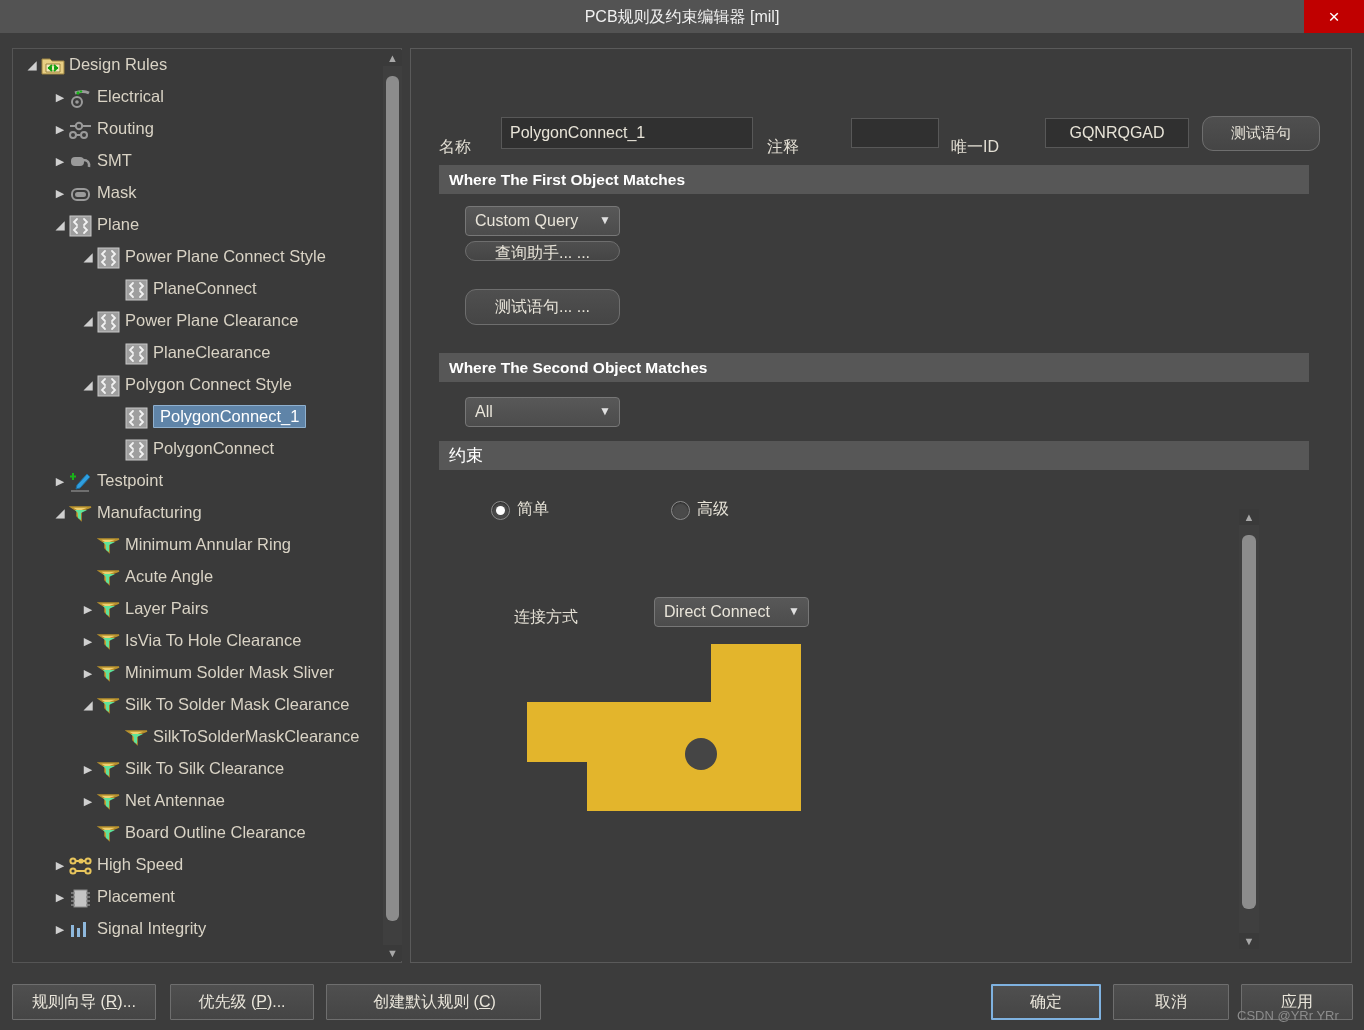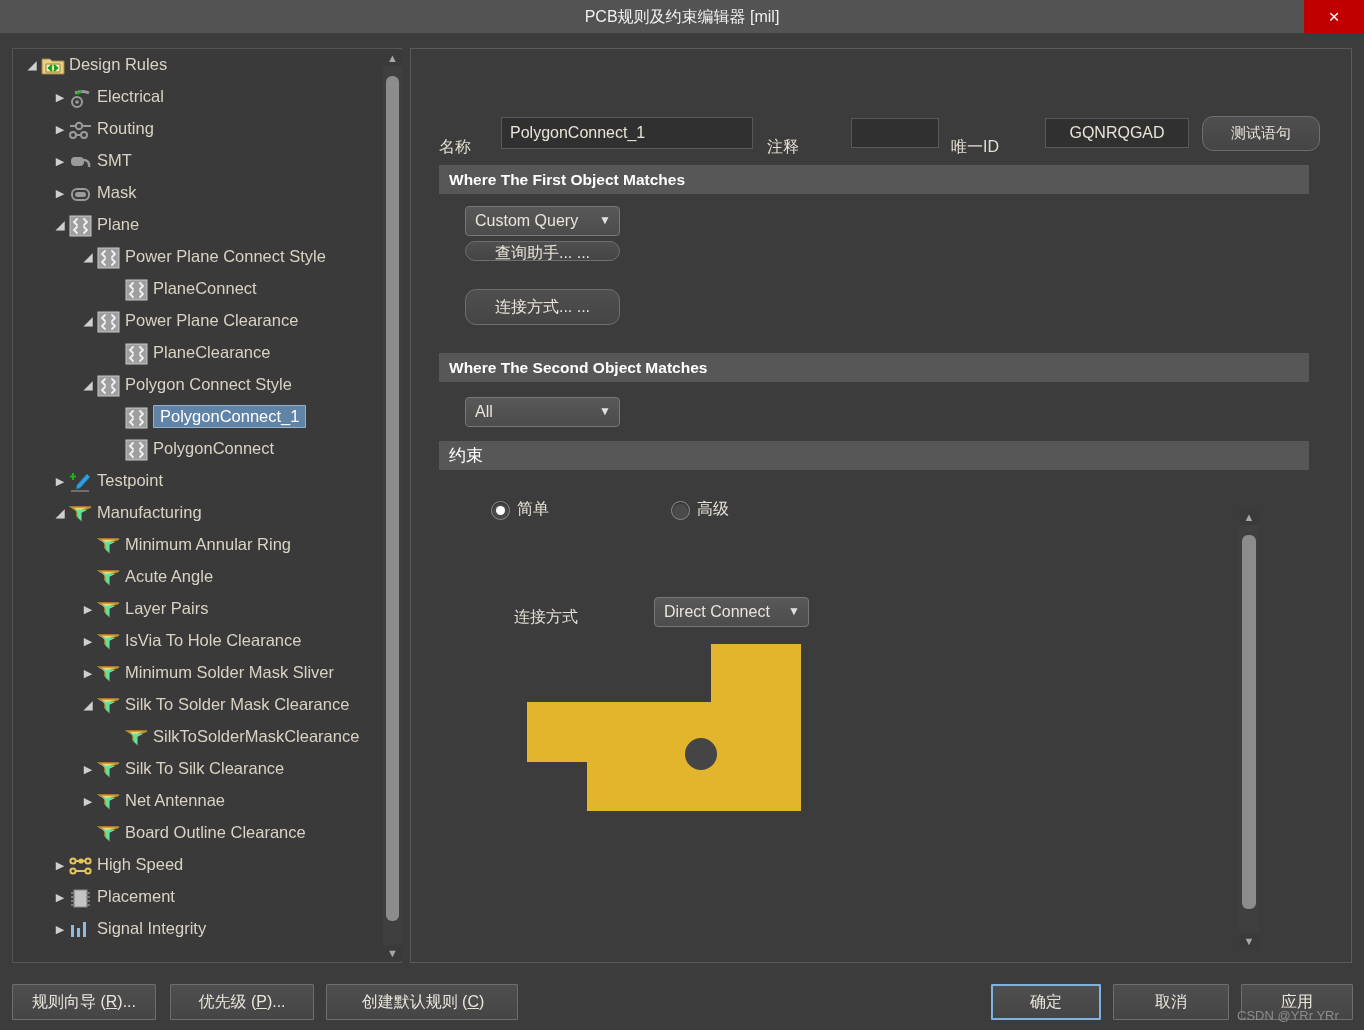--- a/index.html
+++ b/index.html
@@ -396,21 +396,21 @@
     <button class="btn" style="position:absolute;left:791px;top:67px;width:118px;height:35px;">测试语句</button>
 
     <div class="sect" style="left:28px;top:116px;width:870px;">Where The First Object Matches</div>
 
     <div class="combo" style="left:54px;top:149px;width:155px;height:30px;margin-top:8px;">
       <span class="cv">Custom Query</span>
       <span class="carat">▼</span>
     </div>
 
     <button class="btn" style="position:absolute;left:54px;top:192px;width:155px;height:20px;font-size:16px;">查询助手... ...</button>
-    <button class="btn" style="position:absolute;left:54px;top:240px;width:155px;height:36px;font-size:16px;">连接方式... ...</button>
+    <button class="btn" style="position:absolute;left:54px;top:240px;width:155px;height:36px;font-size:16px;">测试语句... ...</button>
 
 
     <div class="sect" style="left:28px;top:304px;width:870px;">Where The Second Object Matches</div>
 
     <div class="combo" style="left:54px;top:348px;width:155px;height:30px;">
       <span class="cv">All</span>
       <span class="carat">▼</span>
     </div>
 
     <div class="sect cn" style="left:28px;top:392px;width:870px;">约束</div>
@@ -444,20 +444,20 @@
       <div class="thumb" style="top:26px;height:374px;"></div>
       <div class="ar" style="bottom:0;">▼</div>
     </div>
 
   </div>
 </div>
 
 <div id="footer">
   <button class="btn fbtn" id="btn-wizard" style="left:12px;width:144px;">规则向导 (<span class="acc">R</span>)...</button>
   <button class="btn fbtn" id="btn-priority" style="left:170px;width:144px;">优先级 (<span class="acc">P</span>)...</button>
-  <button class="btn fbtn" id="btn-default" style="left:326px;width:192px;padding-left:8px;">创建默认规则 (<span class="acc">C</span>)</button>
+  <button class="btn fbtn" id="btn-default" style="left:326px;width:215px;padding-left:8px;">创建默认规则 (<span class="acc">C</span>)</button>
 
   <button class="btn fbtn primary" style="left:991px;width:110px;">确定</button>
   <button class="btn fbtn" style="left:1113px;width:116px;">取消</button>
   <button class="btn fbtn" style="left:1241px;width:112px;">应用</button>
 </div>
 
 <div id="watermark">CSDN @YRr YRr</div>
 
 </body></html>

